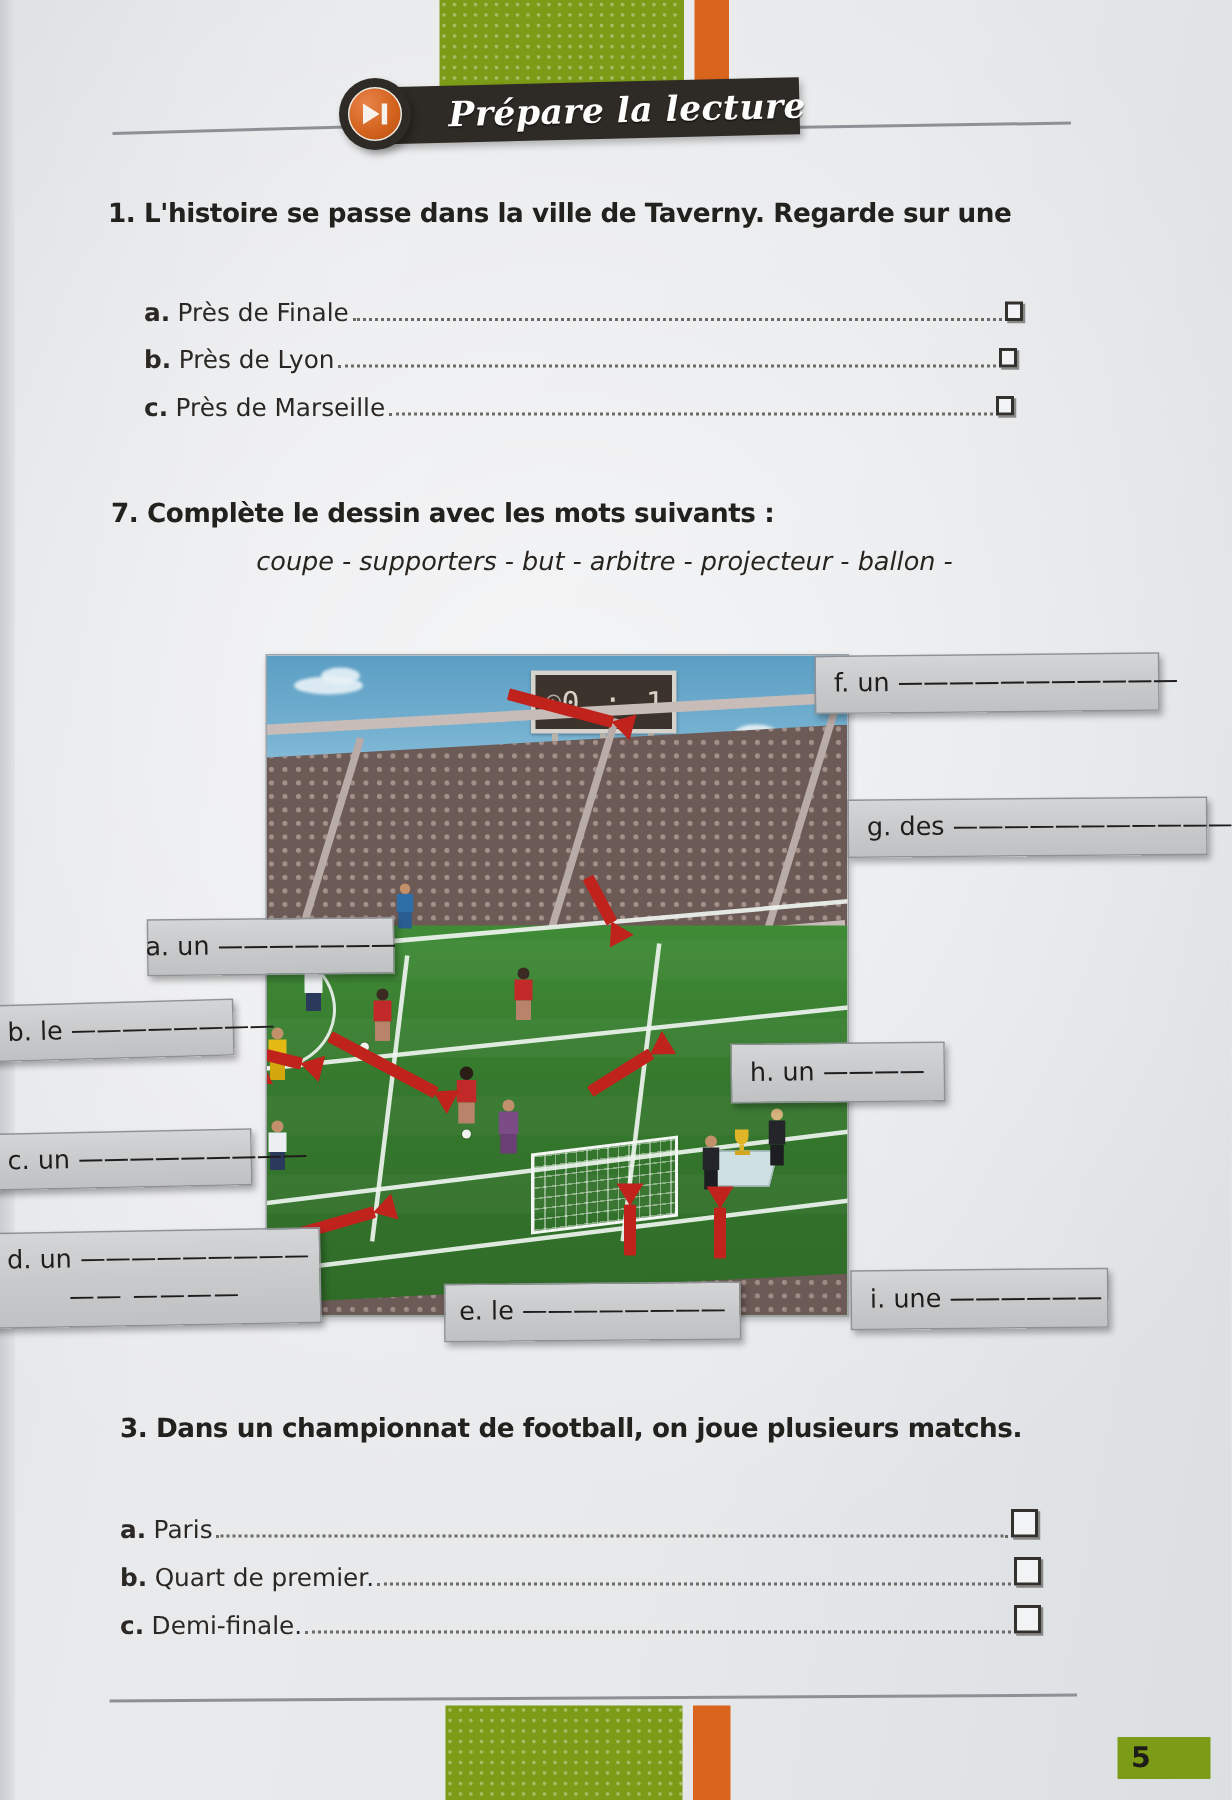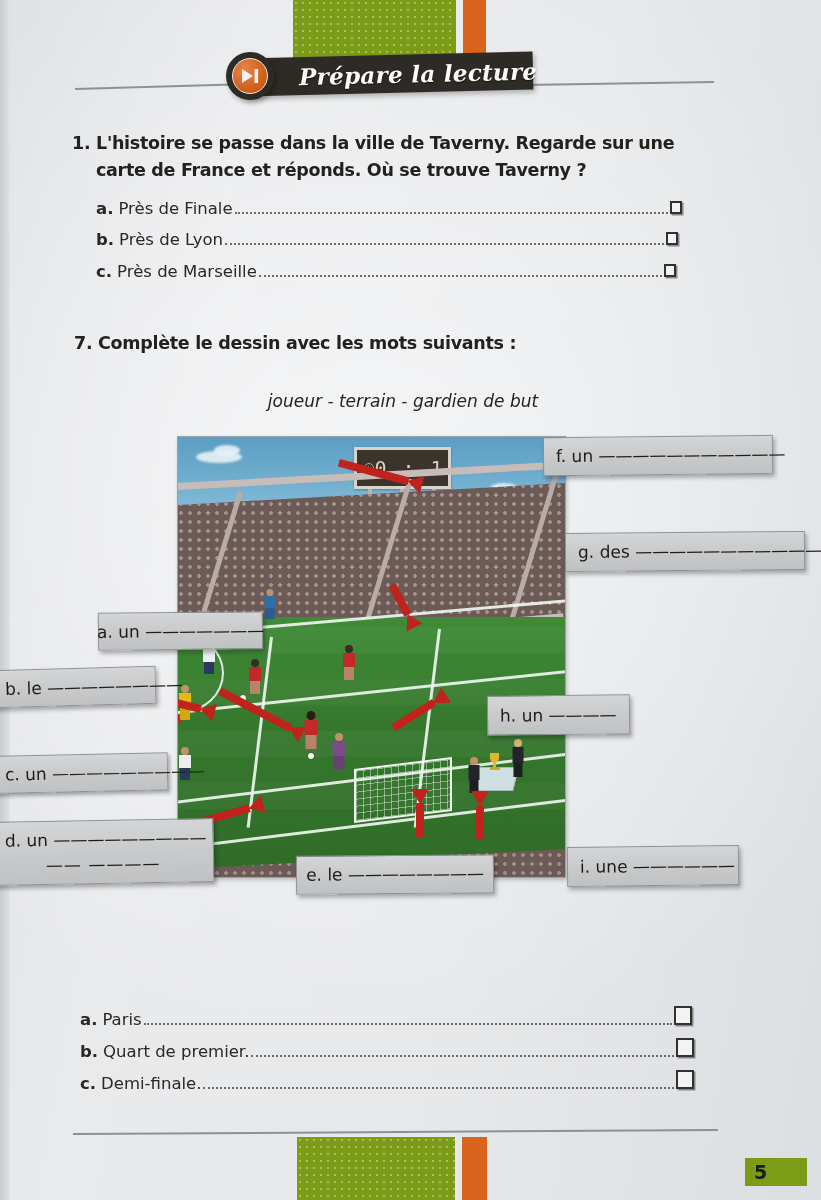--- a/index.html
+++ b/index.html
@@ -290,21 +290,20 @@
     <svg width="20" height="16" viewBox="0 0 20 16" aria-hidden="true">
       <polygon points="2,1 13,8 2,15" fill="#f6f1ea"></polygon>
       <rect x="14.5" y="1" width="3.6" height="14" fill="#f6f1ea"></rect>
     </svg>
   </div>
 </div>
 
 <div class="q-head" style="left:72px; top:130px; width:640px;">
   <span>1.</span>
   <span>L'histoire se passe dans la ville de Taverny. Regarde sur une</span><br>
-  <span style="display:inline-block;padding-left:24px;">carte de France et réponds. Où se trouve Taverny ?</span>
 </div>
 
 <div class="q-opt" style="left:96px; top:199px; width:586px;">
   <span class="ltr">a.</span>
   <span>Près de Finale</span>
   <span class="dots"></span>
   <span class="chk small"></span>
 </div>
 <div class="q-opt" style="left:96px; top:230px; width:582px;">
   <span class="ltr">b.</span>
@@ -314,22 +313,21 @@
 </div>
 <div class="q-opt" style="left:96px; top:262px; width:580px;">
   <span class="ltr">c.</span>
   <span>Près de Marseille</span>
   <span class="dots"></span>
   <span class="chk small"></span>
 </div>
 
 <div class="q-head" style="left:74px; top:330px; width:620px;">7. Complète le dessin avec les mots suivants :</div>
 <div class="wordlist" style="left:143px; top:362px;">
-  <br>
-  <span>joueur - terrain - gardien de but</span>
+  <span>coupe - supporters - but - arbitre - projecteur - ballon -</span><br>
 </div>
 
 <div class="photo">
   <div class="sky"></div>
   <div class="cloud" style="left:18px; top:14px; width:46px; height:12px;"></div>
   <div class="cloud" style="left:36px; top:8px;  width:26px; height:11px;"></div>
   <div class="cloud" style="left:296px; top:52px; width:52px; height:13px;"></div>
   <div class="cloud" style="left:312px; top:46px; width:28px; height:11px;"></div>
   <div class="cloud" style="left:120px; top:62px; width:34px; height:9px;"></div>
 
@@ -489,21 +487,21 @@
   <span>g. des ————————————</span>
 </div>
 <div class="lbl" style="left:487px; top:695px; width:143px; height:40px; transform:rotate(-0.6deg);">
   <span>h. un ————</span>
 </div>
 <div class="lbl" style="left:567px; top:846px; width:172px; height:40px; transform:rotate(-0.6deg);">
   <span>i. une ——————</span>
 </div>
 
 <div class="q-head" style="left:80px; top:940px; width:650px;">
-  <br>
+  <span>3. Dans un championnat de football, on joue plusieurs matchs.</span><br>
 </div>
 
 <div class="q-opt" style="left:80px; top:1006px; width:612px;">
   <span class="ltr">a.</span>
   <span>Paris</span>
   <span class="dots"></span>
   <span class="chk big"></span>
 </div>
 <div class="q-opt" style="left:80px; top:1038px; width:614px;">
   <span class="ltr">b.</span>

